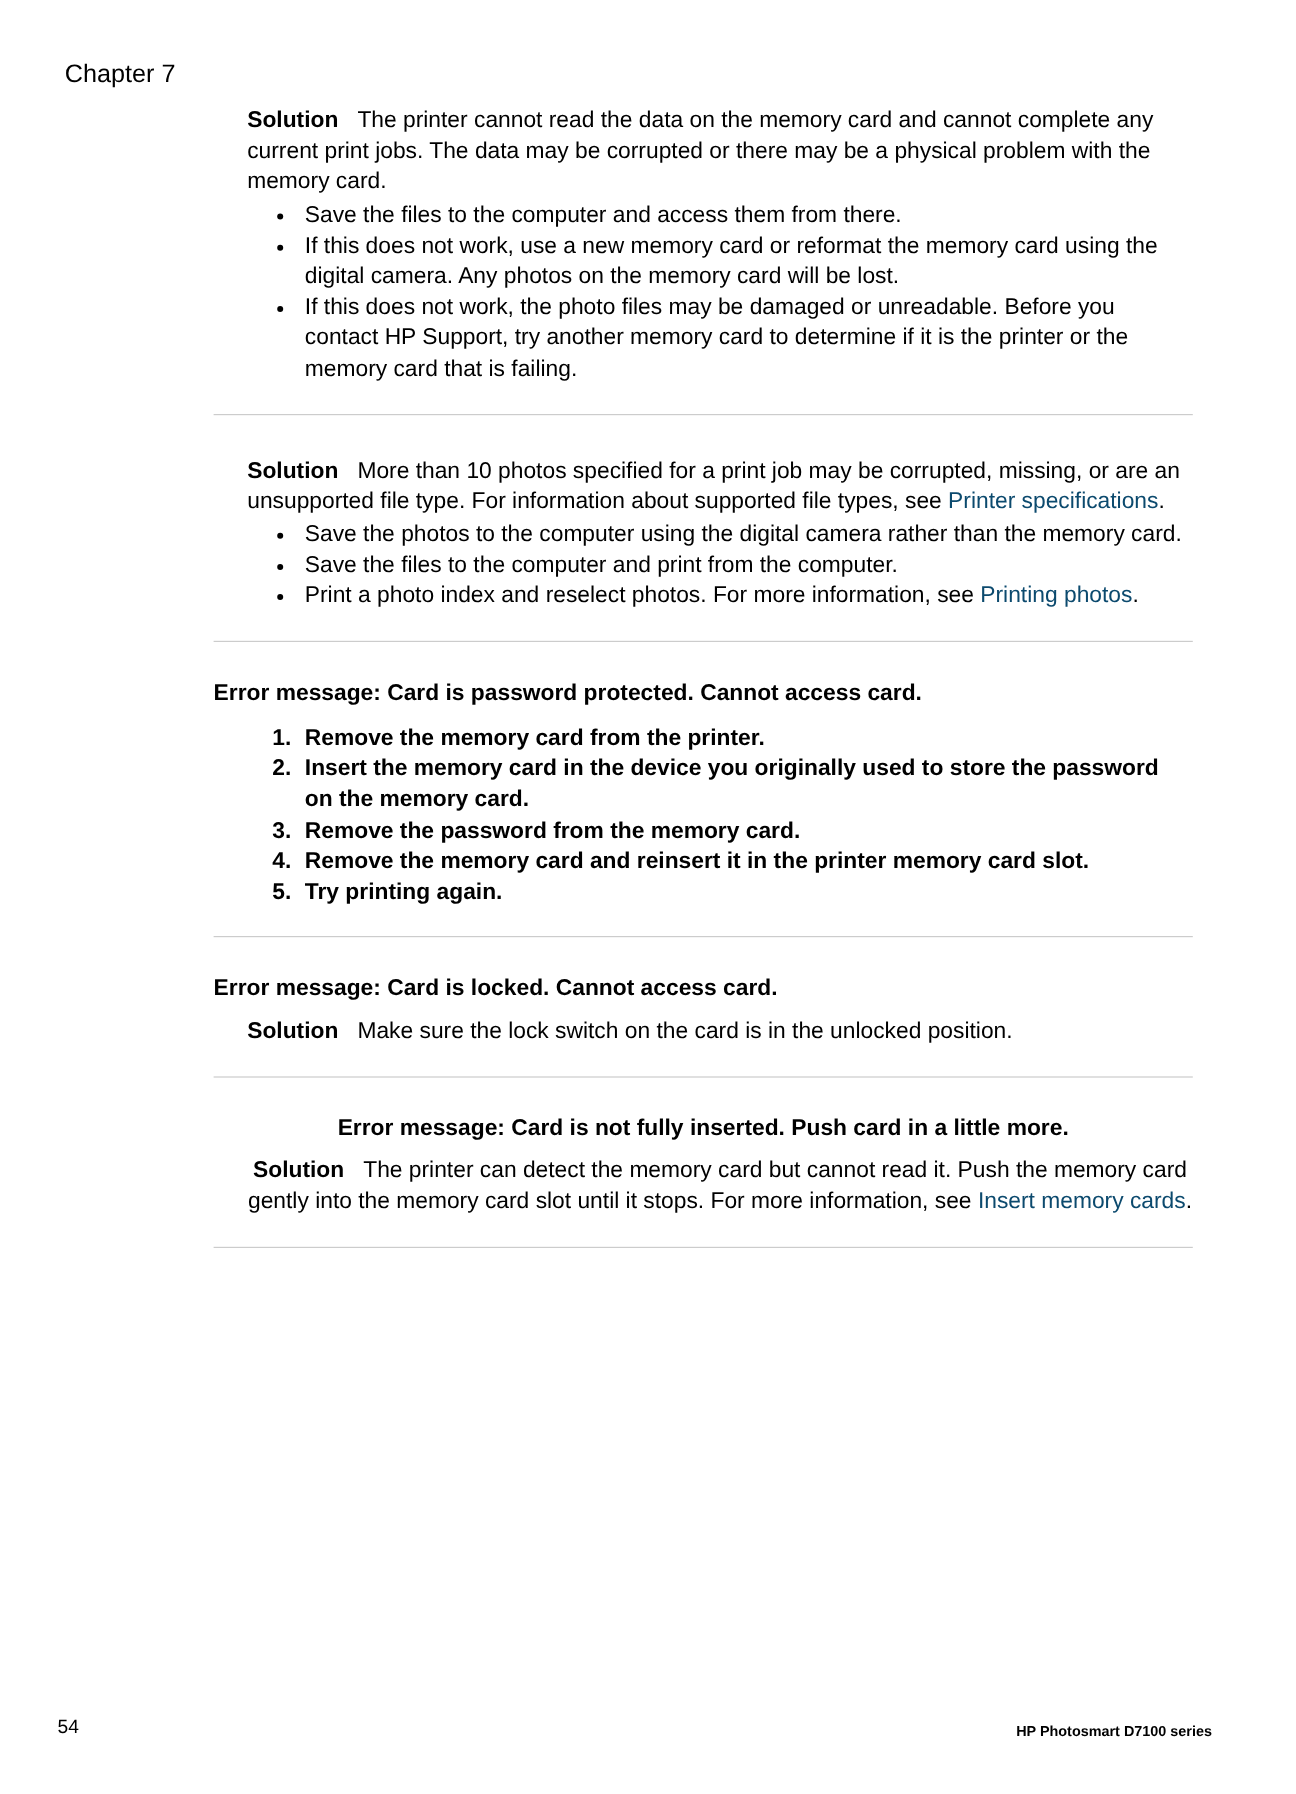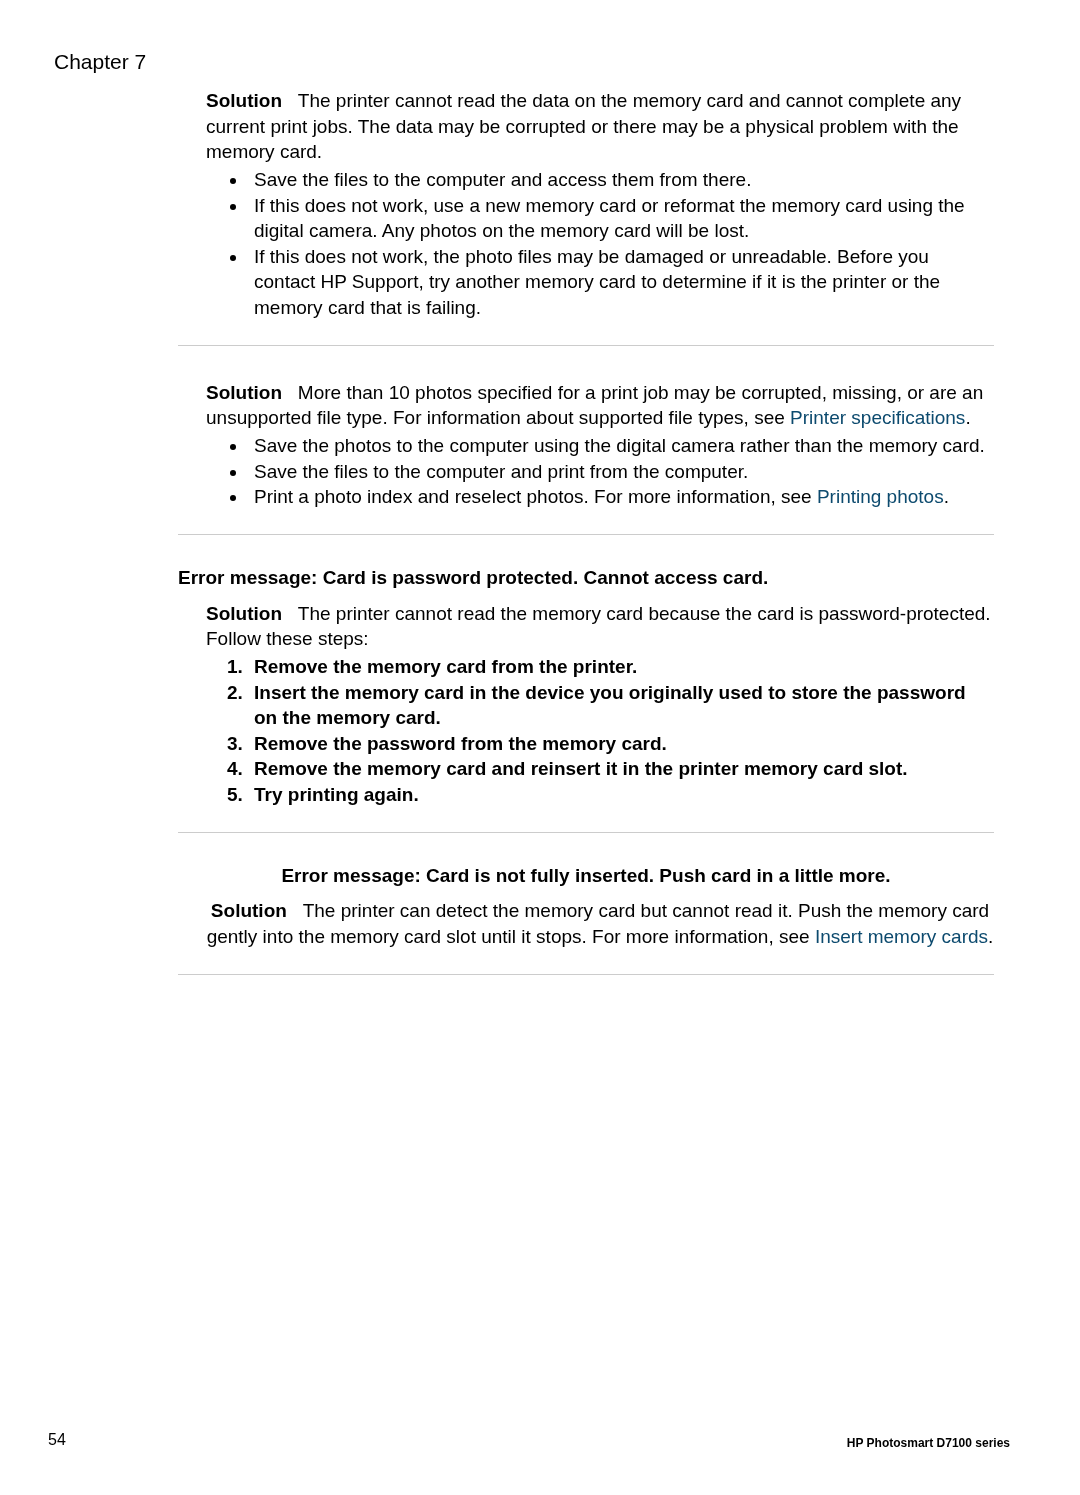--- a/index.html
+++ b/index.html
@@ -114,33 +114,38 @@
         <li>Save the photos to the computer using the digital camera rather than the memory card.</li>
         <li>Save the files to the computer and print from the computer.</li>
         <li><span>Print a photo index and reselect photos. For more information, see </span><span class="link">Printing photos</span><span>.</span></li>
       </ul>
     </div>
   </div>
 
   <div class="section">
     <div class="error-heading">Error message: Card is password protected. Cannot access card.</div>
     <div class="solution-block">
-      <p>
-        <span class="solution-label">Solution</span>&nbsp;&nbsp;&nbsp;<span>The printer cannot read the memory card because the card is password-protected. Follow these steps:</span>
-      </p>
       <ol class="numlist">
         <li>Remove the memory card from the printer.</li>
         <li>Insert the memory card in the device you originally used to store the password on the memory card.</li>
         <li>Remove the password from the memory card.</li>
         <li>Remove the memory card and reinsert it in the printer memory card slot.</li>
         <li>Try printing again.</li>
       </ol>
     </div>
   </div>
 
+  <div class="section">
+    <div class="error-heading">Error message: Card is locked. Cannot access card.</div>
+    <div class="solution-block">
+      <p>
+        <span class="solution-label">Solution</span>&nbsp;&nbsp;&nbsp;<span>Make sure the lock switch on the card is in the unlocked position.</span>
+      </p>
+    </div>
+  </div>
 
   <div class="section">
     <div class="error-heading">Error message: Card is not fully inserted. Push card in a little more.</div>
     <div class="solution-block">
       <p>
         <span class="solution-label">Solution</span>&nbsp;&nbsp;&nbsp;<span>The printer can detect the memory card but cannot read it. Push the memory card gently into the memory card slot until it stops. For more information, see </span><span class="link">Insert memory cards</span><span>.</span>
       </p>
     </div>
   </div>
 

